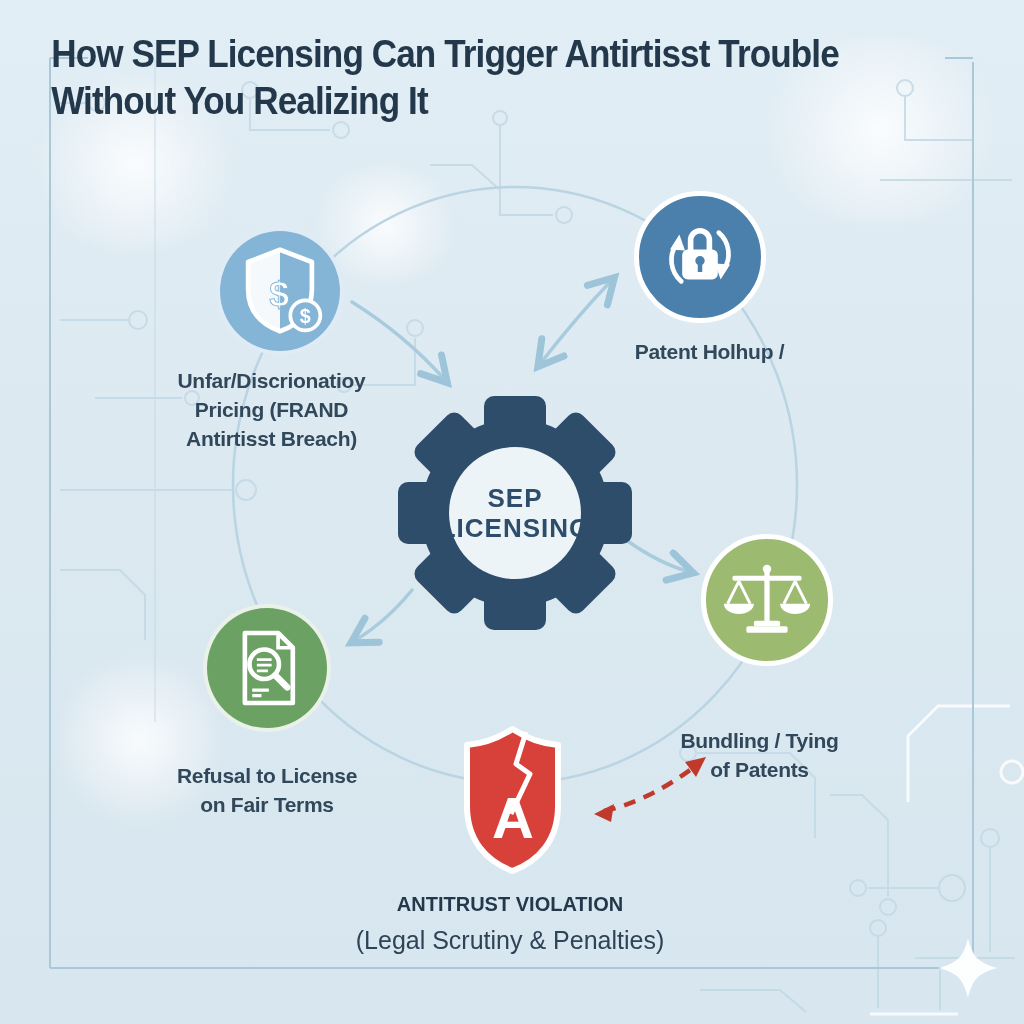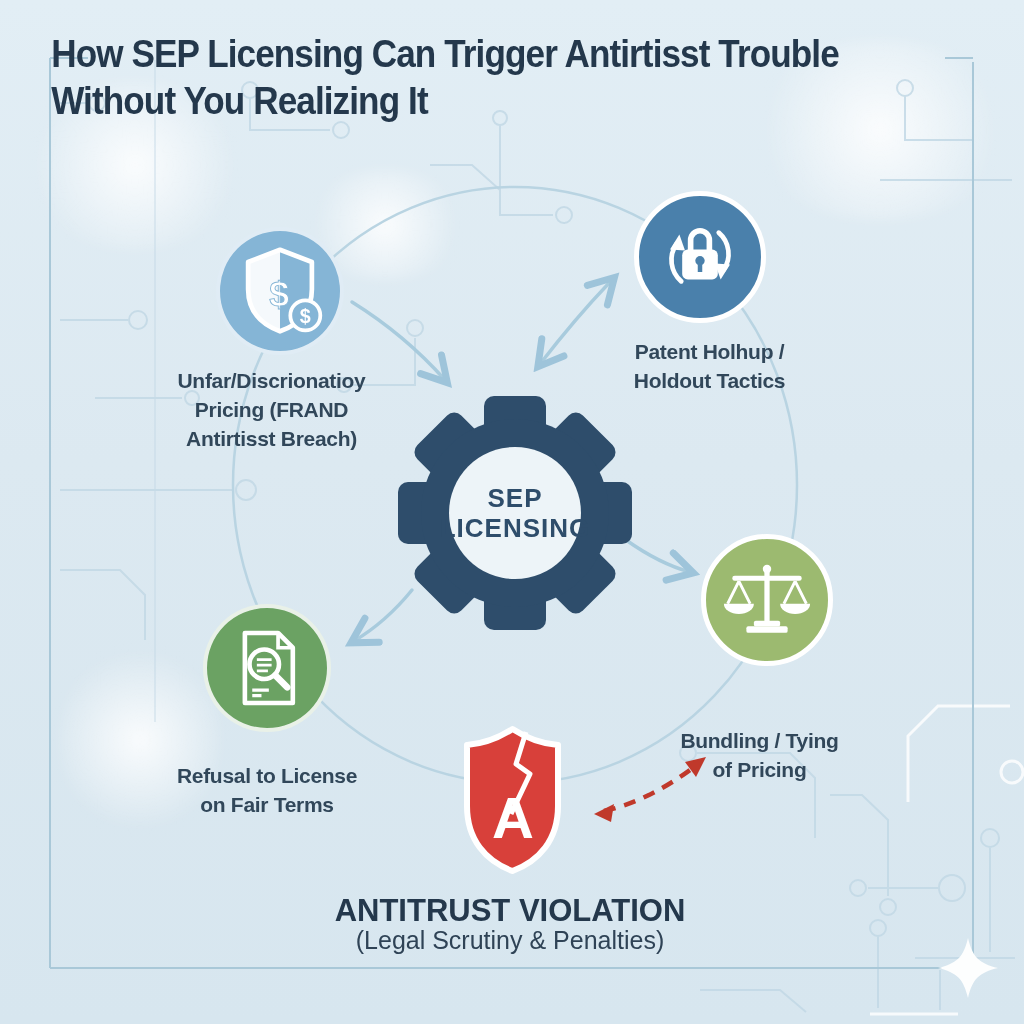--- a/index.html
+++ b/index.html
@@ -19,21 +19,21 @@
   .node{position:absolute;border-radius:50%;z-index:3;box-sizing:border-box;
     display:flex;align-items:center;justify-content:center;}
   .node svg{display:block;}
   .label{position:absolute;z-index:4;text-align:center;color:#31475a;
     font-size:21px;line-height:29px;font-weight:700;letter-spacing:-0.3px;}
   .gear-wrap{position:absolute;left:396px;top:394px;z-index:2;}
   .gear-text{font-size:26px;font-weight:bold;fill:#2e4d6b;letter-spacing:1px;}
   .shield-wrap{position:absolute;left:440px;top:722px;z-index:3;}
   .shield-letter{font-size:58px;font-weight:bold;fill:#ffffff;}
   .outcome-line1{position:absolute;left:260px;top:893px;width:500px;z-index:4;
-    text-align:center;font-size:31px;font-weight:bold;color:#24384c;letter-spacing:0px;}
+    text-align:center;font-size:20px;font-weight:bold;color:#24384c;letter-spacing:0px;}
   .outcome-line2{position:absolute;left:260px;top:926px;width:500px;z-index:4;
     text-align:center;font-size:25px;font-weight:400;color:#2f4356;}
 </style>
 </head>
 <body>
 
 <div id="stage">
 
   <div class="blob" style="left:740px;top:40px;width:280px;height:180px;"></div>
   <div class="blob" style="left:20px;top:80px;width:230px;height:170px;"></div>
@@ -150,21 +150,20 @@
       <path d="M84,38 A30,30 0 0 1 89,78" fill="none" stroke="#ffffff" stroke-width="5" stroke-linecap="round"></path>
       <polygon points="96,72 86,88 80,71" fill="#ffffff"></polygon>
       <path d="M54,58 V46 a10,10 0 0 1 20,0 V58" fill="none" stroke="#ffffff" stroke-width="6"></path>
       <rect x="45" y="56" width="38" height="32" rx="6" fill="#ffffff"></rect>
       <circle cx="64" cy="68" r="5" fill="#4a80ab"></circle>
       <rect x="61.6" y="70" width="4.8" height="10" fill="#4a80ab"></rect>
     </svg>
   </div>
   <div class="label" style="left:592px;top:337px;width:235px;">
     <div>Patent Holhup /</div>
-    <div>Holdout Tactics</div>
   </div>
 
   <div class="node" style="left:203px;top:604px;width:128px;height:128px;background:#6ba263;border:4px solid rgba(255,255,255,0.85);">
     <svg width="118" height="118" viewBox="0 0 128 128">
       <path d="M40,26 H76 L92,42 V102 H40 Z" fill="none" stroke="#ffffff" stroke-width="5" stroke-linejoin="round"></path>
       <path d="M76,26 V42 H92" fill="none" stroke="#ffffff" stroke-width="4"></path>
       <circle cx="61" cy="60" r="16" fill="none" stroke="#ffffff" stroke-width="5"></circle>
       <path d="M53,55 H69 M53,61 H69 M53,67 H65" stroke="#ffffff" stroke-width="3"></path>
       <path d="M73,72 L86,85" stroke="#ffffff" stroke-width="7" stroke-linecap="round"></path>
       <path d="M48,88 H66 M48,94 H58" stroke="#ffffff" stroke-width="3.5"></path>
@@ -183,21 +182,21 @@
       <path d="M34,44 L22,68 M34,44 L46,68" stroke="#ffffff" stroke-width="3" fill="none"></path>
       <path d="M18,68 A16,11 0 0 0 50,68 Z" fill="#ffffff"></path>
       <path d="M94,44 L82,68 M94,44 L106,68" stroke="#ffffff" stroke-width="3" fill="none"></path>
       <path d="M78,68 A16,11 0 0 0 110,68 Z" fill="#ffffff"></path>
       <rect x="50" y="86" width="28" height="6" rx="2" fill="#ffffff"></rect>
       <rect x="42" y="92" width="44" height="7" rx="2" fill="#ffffff"></rect>
     </svg>
   </div>
   <div class="label" style="left:642px;top:726px;width:235px;">
     <div>Bundling / Tying</div>
-    <div>of Pricing</div>
+    <div>of Patents</div>
   </div>
 
   <div class="gear-wrap">
     <svg width="238" height="238" viewBox="-119 -119 238 238">
       <g fill="#2e4d6b">
         <rect x="-31" y="-117" width="62" height="234" rx="10"></rect>
         <rect x="-31" y="-117" width="62" height="234" rx="10" transform="rotate(45)"></rect>
         <rect x="-31" y="-117" width="62" height="234" rx="10" transform="rotate(90)"></rect>
         <rect x="-31" y="-117" width="62" height="234" rx="10" transform="rotate(135)"></rect>
         <circle cx="0" cy="0" r="94"></circle>

